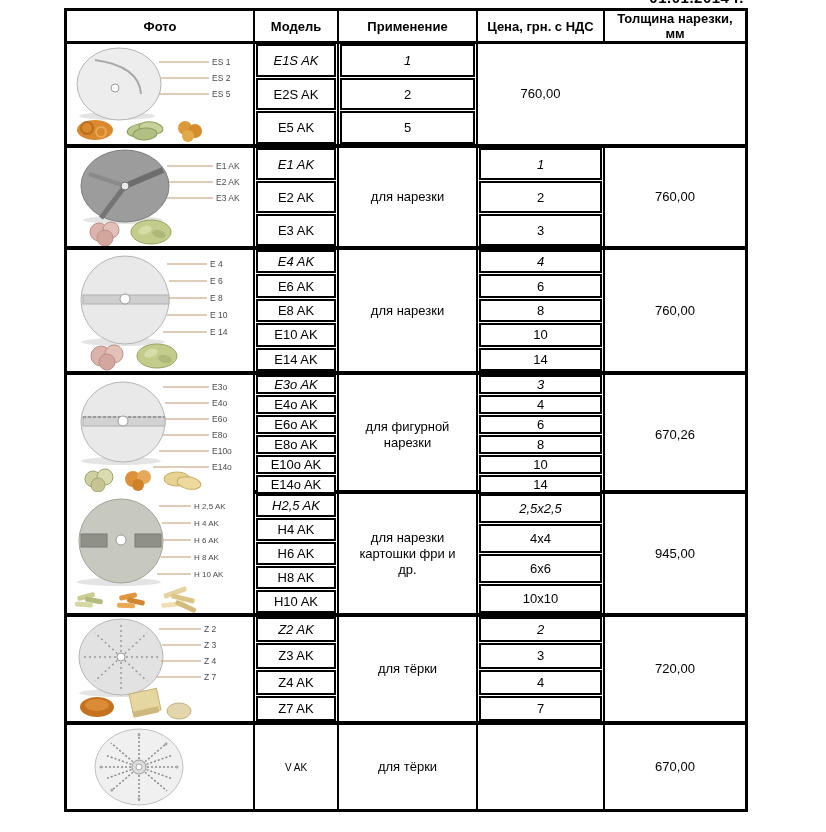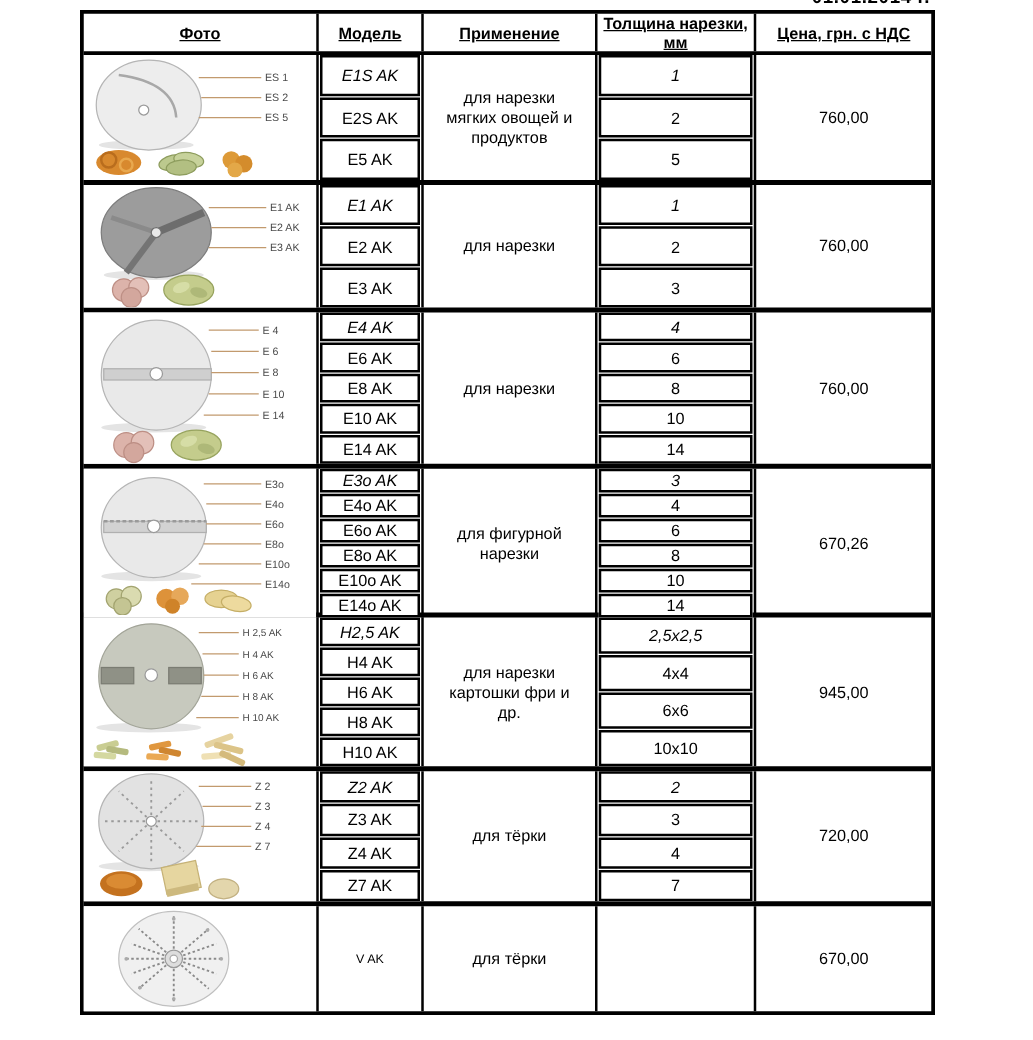--- a/index.html
+++ b/index.html
@@ -4,21 +4,21 @@
 <style>
   html,body{margin:0;padding:0;background:#fff;}
   body{width:826px;height:832px;font-family:"Liberation Sans",sans-serif;color:#000;}
   .page{position:relative;width:826px;height:832px;overflow:hidden;background:#fff;}
   .top-note{position:absolute;top:-11px;right:82px;font-size:15px;font-weight:bold;letter-spacing:.5px;}
   .tbl{position:absolute;left:64px;top:8px;width:678px;border:3px solid #000;background:#fff;box-sizing:content-box;}
   .row{display:grid;grid-template-columns:186px 84px 139px 127px 1fr;box-sizing:border-box;}
   .row > div{border-left:2px solid #000;box-sizing:border-box;min-width:0;}
   .row > div:first-child{border-left:none;}
   .hdr{height:33px;border-bottom:3px solid #000;}
-  .hdr > div{display:flex;align-items:center;justify-content:center;text-align:center;font-weight:bold;font-size:13px;line-height:15px;text-decoration:underline;}
+  .hdr > div{display:flex;align-items:center;justify-content:center;text-align:center;font-weight:bold;font-size:13px;line-height:15px;}
   .section{border-top:4px solid #000;}
   .section.first{border-top:none;}
   .photo-cell{display:flex;align-items:center;justify-content:flex-end;overflow:hidden;background:#fff;}
   .stack{display:flex;flex-direction:column;}
   .box{flex:1;border:2px solid #000;margin:1px 1px 0 1px;display:flex;align-items:center;justify-content:center;font-size:13px;background:#fff;}
   .box:first-child{margin-top:0;font-style:italic;}
   .plain{display:flex;align-items:center;justify-content:center;font-size:10px;}
   .span-cell{display:flex;align-items:center;justify-content:center;text-align:center;font-size:13px;line-height:16px;padding:0 10px;}
   svg text{font-family:"Liberation Sans",sans-serif;}
   .cl{font-size:8.5px;fill:#4a4a4a;}
@@ -31,27 +31,27 @@
 <div class="page">
 
   <div class="top-note">01.01.2014 г.</div>
 
   <div class="tbl">
 
     <div class="row hdr">
       <div>Фото</div>
       <div>Модель</div>
       <div>Применение</div>
+      <div>Цена, грн. с НДС</div>
       <div>
         <span>
           <span>Толщина нарезки,</span><br>
           <span>мм</span>
         </span>
       </div>
-      <div>Цена, грн. с НДС</div>
     </div>
 
     <div class="row section first" style="height:100px">
       <div class="photo-cell">
         <svg width="186" height="96" viewBox="0 0 186 96">
           <ellipse cx="50" cy="70" rx="38" ry="4" fill="#e4e4e4"></ellipse>
           <ellipse cx="52" cy="38" rx="42" ry="36" fill="#ededed" stroke="#b5b5b5"></ellipse>
           <path d="M 28 14 Q 72 20 74 48" stroke="#a8a8a8" fill="none" stroke-width="2"></path>
           <circle cx="48" cy="42" r="4" fill="#fff" stroke="#9a9a9a"></circle>
           <line class="callout" x1="92" y1="16" x2="142" y2="16"></line>
@@ -75,21 +75,20 @@
             <circle cx="128" cy="85" r="7" fill="#d48c2c"></circle>
             <circle cx="121" cy="90" r="6" fill="#e3a848"></circle>
           </g>
         </svg>
       </div>
       <div class="stack">
         <div class="box">E1S AK</div>
         <div class="box">E2S AK</div>
         <div class="box">E5 AK</div>
       </div>
-      <div class="span-cell">для нарезки мягких овощей и продуктов</div>
       <div class="stack">
         <div class="box">1</div>
         <div class="box">2</div>
         <div class="box">5</div>
       </div>
       <div class="span-cell">760,00</div>
     </div>
 
     <div class="row section" style="height:102px">
       <div class="photo-cell">

